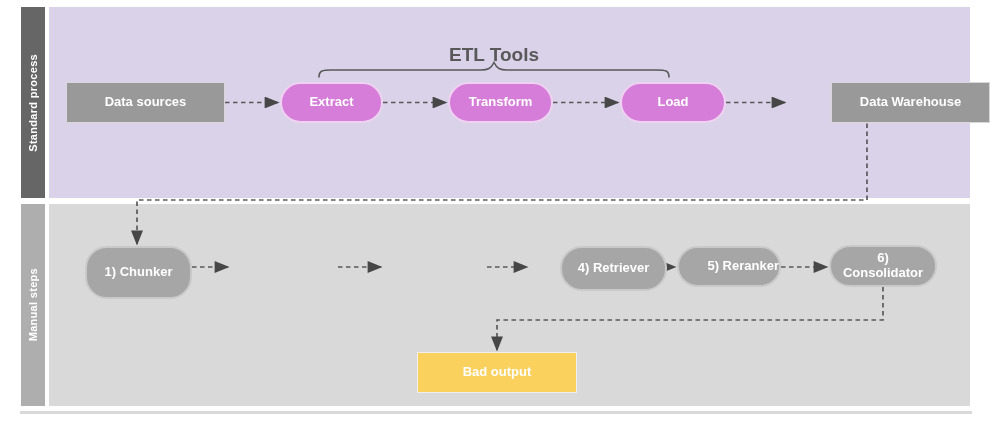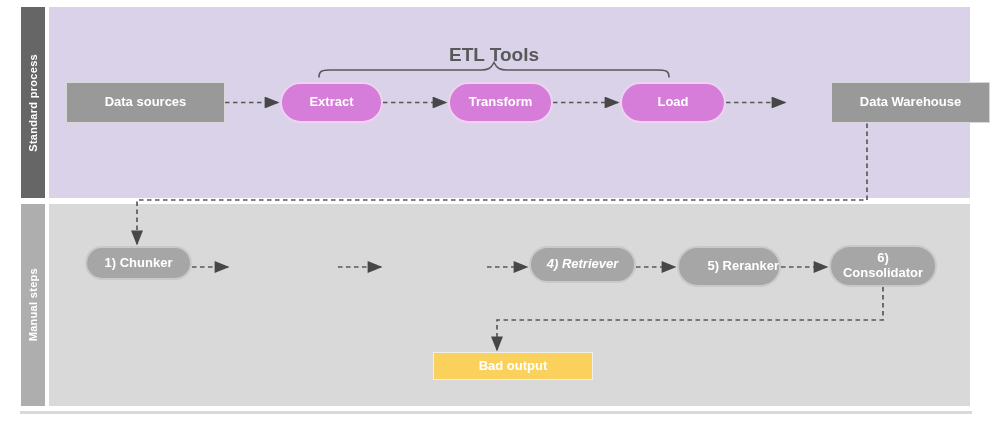--- a/index.html
+++ b/index.html
@@ -57,27 +57,27 @@
     background:#fbd15e;
     border:1px solid #efefef;
   }
 
   #node-data-sources{left:66px;top:82px;width:159px;height:41px;}
   #node-extract{left:280px;top:82px;width:103px;height:41px;}
   #node-transform{left:448px;top:82px;width:105px;height:41px;}
   #node-load{left:620px;top:82px;width:106px;height:41px;}
   #node-data-warehouse{left:787px;top:82px;width:159px;height:41px;margin-left:44px;}
 
-  #node-chunker{left:85px;top:246px;width:107px;height:34px;}
+  #node-chunker{left:85px;top:246px;width:107px;height:53px;}
   #node-vector-store{left:230px;top:246px;width:108px;height:41px;}
   #node-rewriter{left:383px;top:246px;width:104px;height:41px;}
-  #node-retriever{left:529px;top:246px;width:107px;height:37px;font-style:italic;}
+  #node-retriever{left:560px;top:246px;width:107px;height:45px;}
   #node-reranker{left:677px;top:246px;width:104px;height:41px;justify-content:flex-end;}
   #node-consolidator{left:829px;top:245px;width:108px;height:42px;}
-  #node-bad-output{left:433px;top:352px;width:160px;height:28px;}
+  #node-bad-output{left:417px;top:352px;width:160px;height:41px;}
 
   #etl-tools-label{
     position:absolute;left:434px;top:44px;width:120px;
     text-align:center;
     color:#595959;font-size:19px;font-weight:bold;
   }
   svg.overlay{position:absolute;left:0;top:0;pointer-events:none;}
 </style>
 </head>
 <body>

